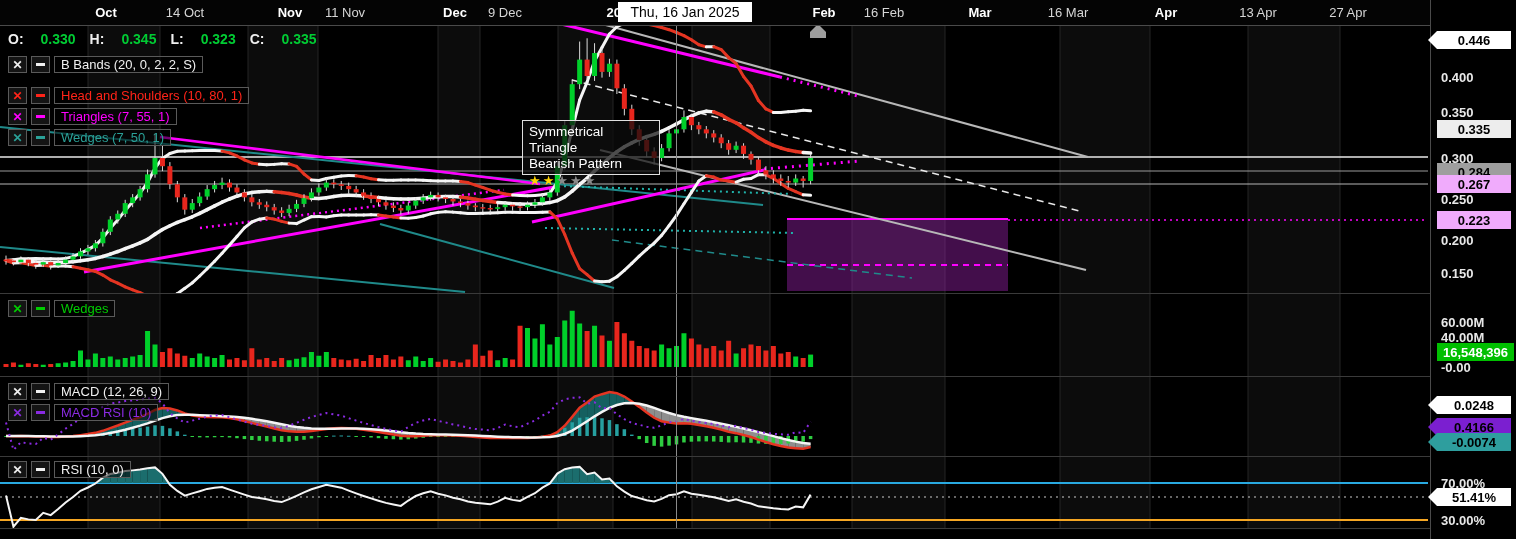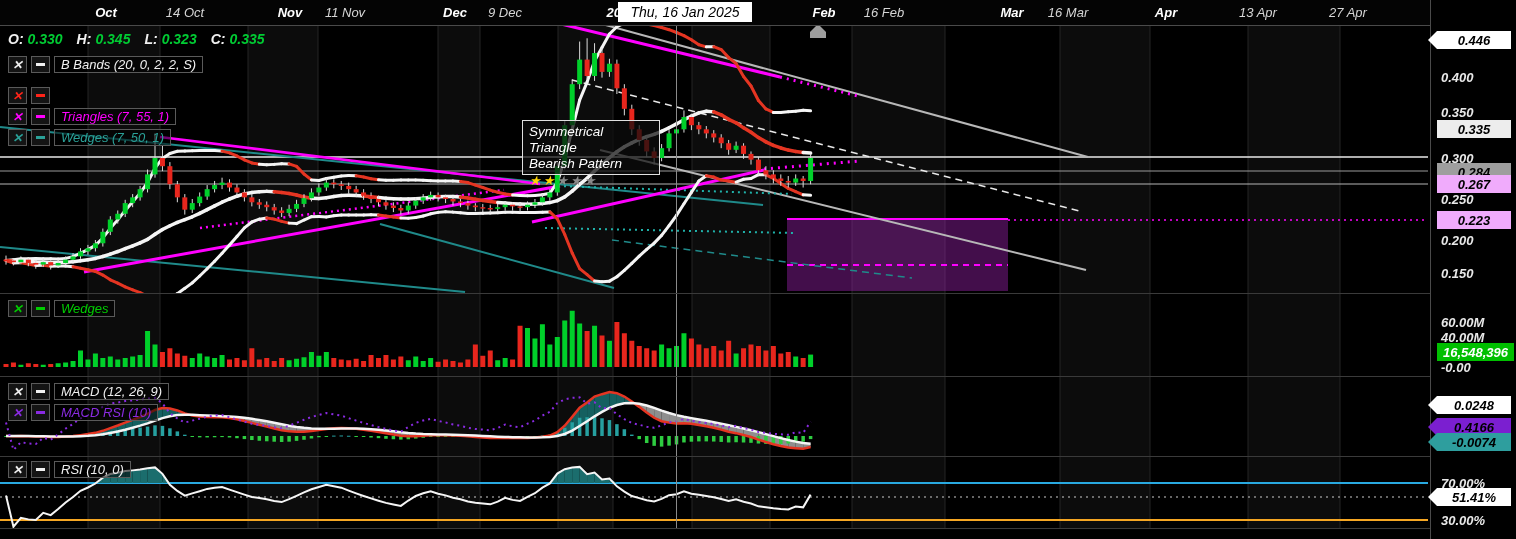--- a/index.html
+++ b/index.html
@@ -1,17 +1,17 @@
 <!DOCTYPE html>
 <html><head>
 <meta charset="utf-8">
 <style>
   html,body{margin:0;padding:0;background:#000;width:1516px;height:539px;overflow:hidden;
     font-family:"Liberation Sans",sans-serif;-webkit-font-smoothing:antialiased;}
-  #stage{position:relative;width:1516px;height:455px;background:#000;font-style:italic;}
+  #stage{position:relative;width:1516px;height:455px;background:#000;}
   
   #time-axis{position:absolute;left:0;top:0;width:1430px;height:25px;background:#040404;border-bottom:1px solid #4a4a4a;}
   .tlabel{position:absolute;top:5px;transform:translateX(-50%);font-size:13px;color:#d6d6d6;white-space:nowrap;}
   .tlabel.bold{font-weight:bold;color:#fff;}
   #date-chip{position:absolute;top:2px;height:20px;background:#fff;color:#000;font-size:14px;
     display:flex;align-items:center;justify-content:center;padding:0 8px;z-index:6;white-space:nowrap;}
   
   #chart-wrap{position:absolute;left:0;top:0;width:1430px;height:539px;}
   svg{display:block}
   
@@ -24,21 +24,21 @@
   .chip .arr{position:absolute;left:-9px;width:0;height:0;border-top:9px solid transparent;border-bottom:9px solid transparent;}
   
   .legend-row{position:absolute;display:flex;align-items:center;gap:4px;z-index:7;}
   .lbtn{width:19px;height:17px;background:#141414;border:1px solid #5a5a5a;display:flex;align-items:center;justify-content:center;
     font-size:12px;font-weight:bold;cursor:pointer;box-sizing:border-box;}
   .lbtn .bar{width:9px;height:3px;}
   .lchip{border:1px solid #5a5a5a;background:rgba(0,0,0,.55);padding:0 6px;height:17px;display:flex;align-items:center;
     font-size:13px;box-sizing:border-box;white-space:nowrap;}
   #ohlc-row{position:absolute;left:8px;top:31px;display:flex;gap:14px;font-size:14px;font-weight:bold;z-index:7;}
   #ohlc-row .k{color:#f0f0f0;}
-  #ohlc-row .v{margin-left:4px;}
+  #ohlc-row .v{margin-left:17px;}
   
   #pattern-tooltip{position:absolute;left:522px;top:120px;width:138px;height:55px;border:1px solid #e0e0e0;
     background:rgba(12,12,12,.72);color:#fff;font-size:13.5px;line-height:16px;padding:3px 6px;box-sizing:border-box;z-index:8;}
   #pattern-tooltip .stars{letter-spacing:2px;font-size:13px;margin-top:1px;}
   .star-on{color:#ffd400;} .star-off{color:#8a8a8a;}
 </style>
 </head>
 <body>
 
 <div id="stage">
@@ -1017,21 +1017,21 @@
       <div class="tlabel bold" style="left: 106px;">Oct</div>
       <div class="tlabel" style="left: 185px;">14 Oct</div>
       <div class="tlabel bold" style="left: 290px;">Nov</div>
       <div class="tlabel" style="left: 345px;">11 Nov</div>
       <div class="tlabel bold" style="left: 455px;">Dec</div>
       <div class="tlabel" style="left: 505px;">9 Dec</div>
       <div class="tlabel bold" style="left: 621px;">2025</div>
       <div class="tlabel bold" style="left: 726px;">Jan</div>
       <div class="tlabel bold" style="left: 780px; margin-left: 44px;">Feb</div>
       <div class="tlabel" style="left: 884px;">16 Feb</div>
-      <div class="tlabel bold" style="left: 1012px; text-align: right;">Mar</div>
+      <div class="tlabel bold" style="left: 980px; text-align: right;">Mar</div>
       <div class="tlabel" style="left: 1068px;">16 Mar</div>
       <div class="tlabel bold" style="left: 1166px;">Apr</div>
       <div class="tlabel" style="left: 1258px;">13 Apr</div>
       <div class="tlabel" style="left: 1348px;">27 Apr</div>
       <div id="date-chip" style="left: 618px; width: 118px;">Thu, 16 Jan 2025</div>
     </div>
 
   <div class="pane-divider" style="top:293px"></div>
   <div class="pane-divider" style="top:376px"></div>
   <div class="pane-divider" style="top:456px"></div>
@@ -1049,20 +1049,21 @@
     <span class="lbtn">
         <span class="bar" style="background:#f0f0f0"></span>
       </span>
     <span class="lchip" style="color:#f0f0f0">B Bands (20, 0, 2, 2, S)</span>
   </div>
   <div class="legend-row" style="left:8px;top:87px">
     <span class="lbtn" style="color:#ff2419">✕</span>
     <span class="lbtn">
         <span class="bar" style="background:#ff2419"></span>
       </span>
+    <span class="lchip" style="color:#ff2419">Head and Shoulders (10, 80, 1)</span>
   </div>
   <div class="legend-row" style="left:8px;top:108px">
     <span class="lbtn" style="color:#ff00ff">✕</span>
     <span class="lbtn">
         <span class="bar" style="background:#ff00ff"></span>
       </span>
     <span class="lchip" style="color:#ff00ff">Triangles (7, 55, 1)</span>
   </div>
   <div class="legend-row" style="left:8px;top:129px">
     <span class="lbtn" style="color:#2aa198">✕</span>

